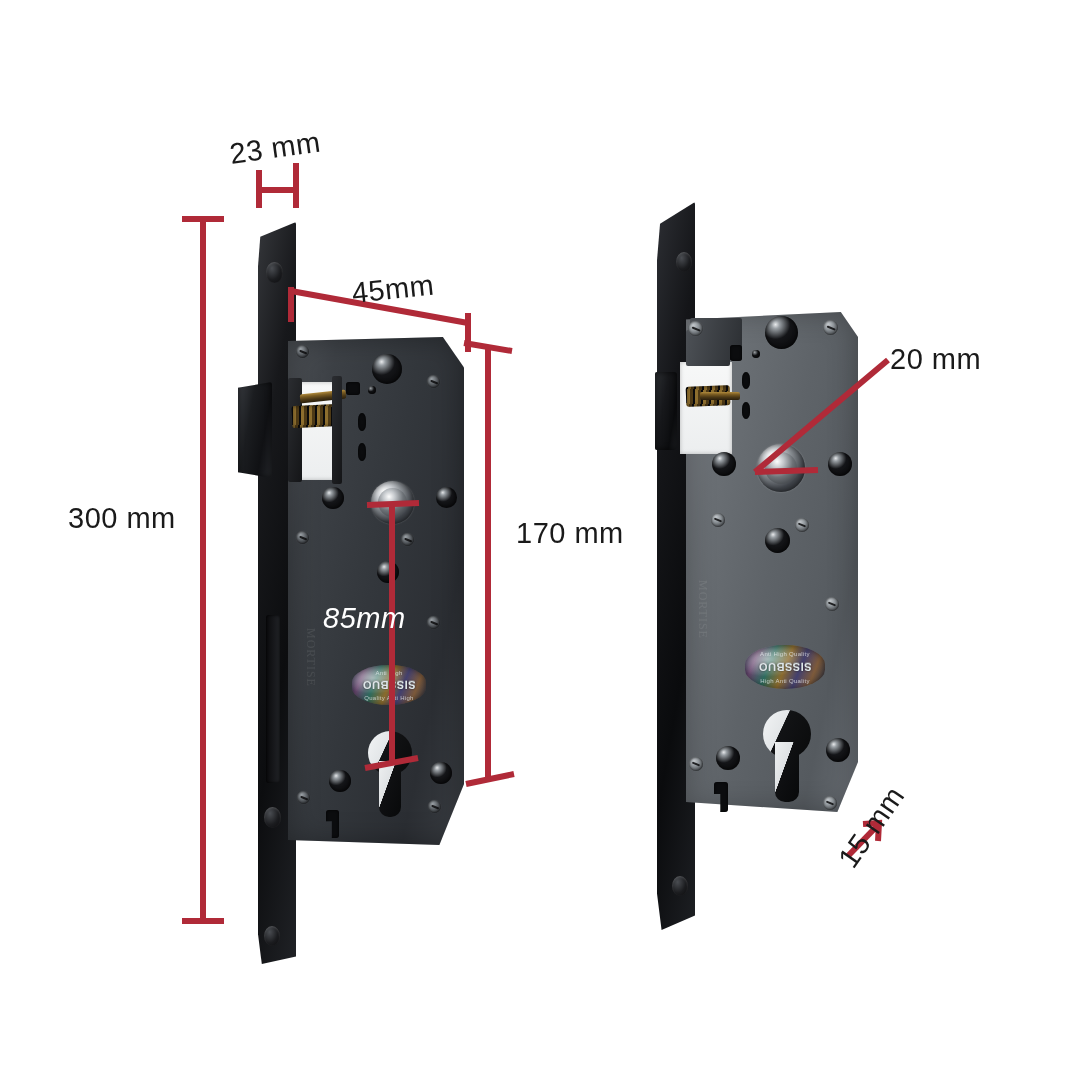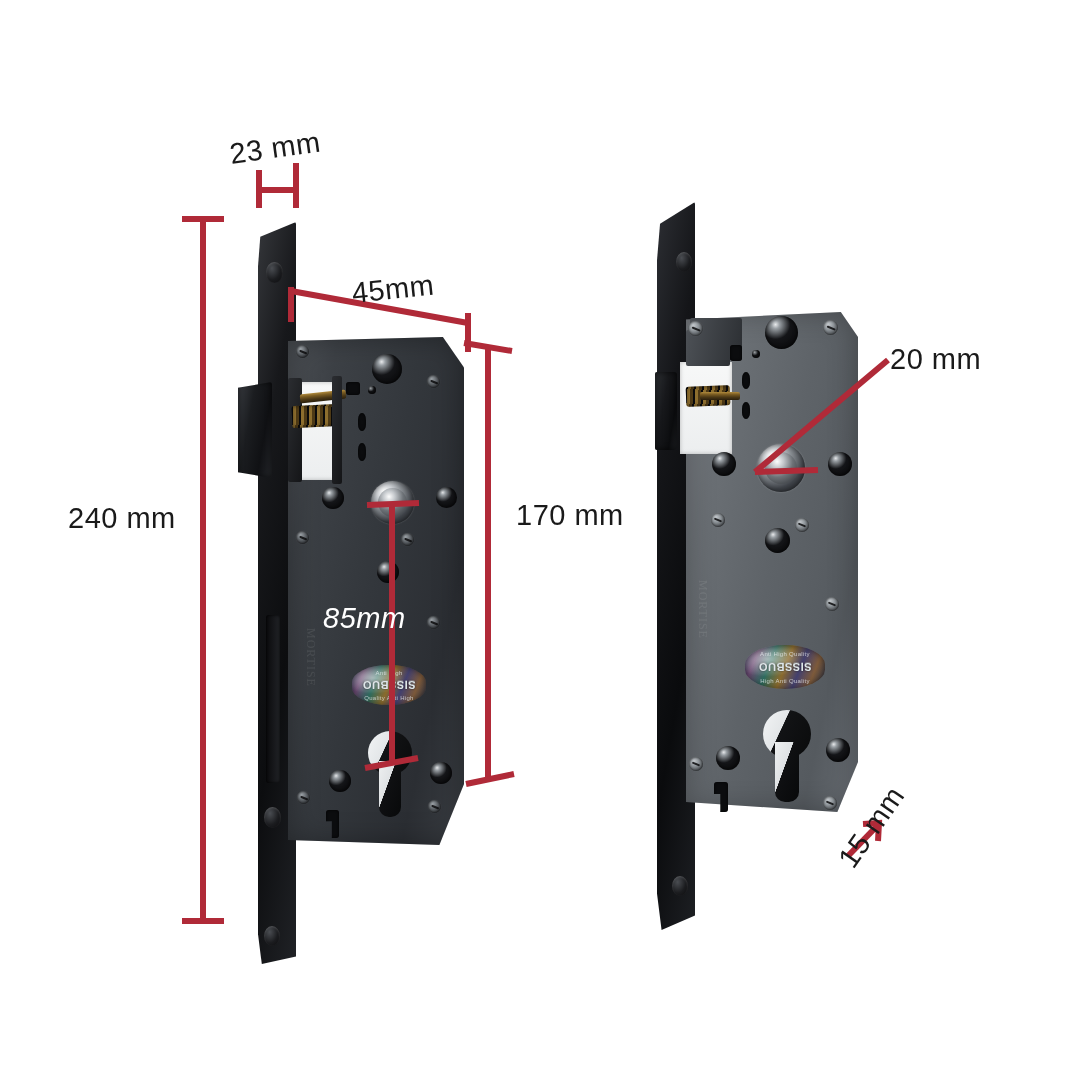--- a/index.html
+++ b/index.html
@@ -351,23 +351,23 @@
         <line x1="848" y1="856" x2="877" y2="826"></line>
         <polyline points="863,824 879,823 878,841" stroke-linejoin="miter"></polyline>
       </g>
     </g>
   </svg>
 
   <div class="dim-label big" style="left:230px;top:138px;transform:rotate(-8deg);transform-origin:left center;">23 mm</div>
 
   <div class="dim-label big" style="left:352px;top:277px;transform:rotate(-6deg);transform-origin:left center;">45mm</div>
 
-  <div class="dim-label big" style="left:68px;top:502px;">240 mm</div>
-
-  <div class="dim-label big" style="left:516px;top:499px;">170 mm</div>
+  <div class="dim-label big" style="left:68px;top:502px;">300 mm</div>
+
+  <div class="dim-label big" style="left:516px;top:517px;">170 mm</div>
 
   <div class="dim-label big white" style="left:323px;top:602px;font-style:italic;">85mm</div>
 
   <div class="dim-label big" style="left:890px;top:343px;">20 mm</div>
 
   <div class="dim-label big" style="left:832px;top:855px;transform:rotate(-55deg);transform-origin:left top;">15 mm</div>
 
 </div>
 
 </body></html>

